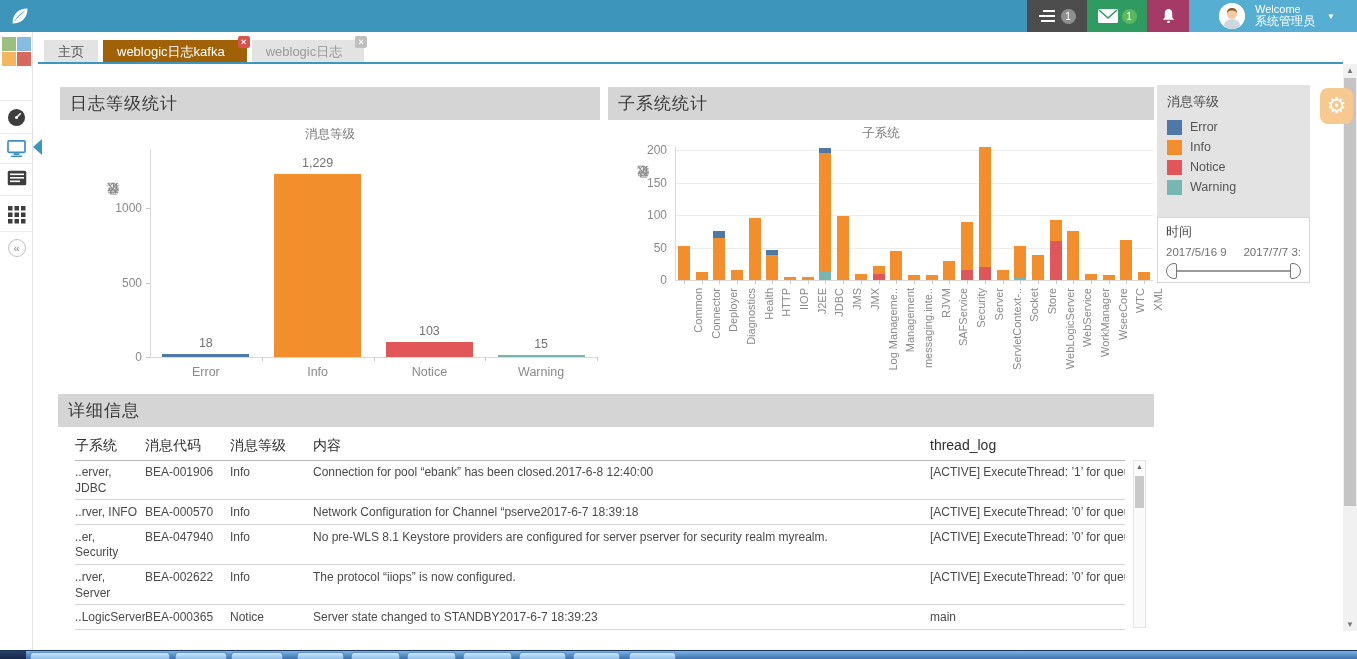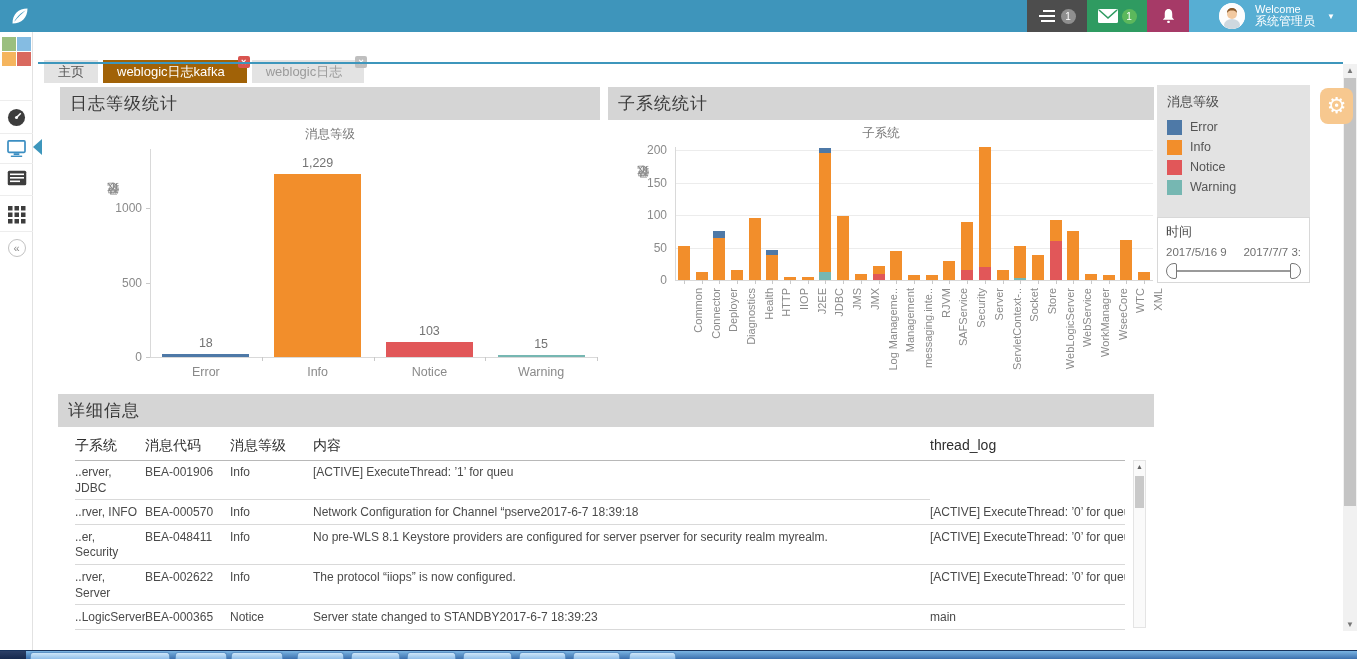--- a/index.html
+++ b/index.html
@@ -26,21 +26,21 @@
 
   
   #sidebar { position:absolute; left:0; top:32px; width:33px; height:618px; background:#fff; border-right:1px solid #e2e2e2; }
   .side-sep { position:absolute; left:0; width:33px; height:1px; background:#ededed; }
   #logo-grid { position:absolute; left:2px; top:5px; width:29px; height:29px; display:grid; grid-template-columns:14px 14px; grid-template-rows:14px 14px; gap:1px; }
   #logo-grid i { display:block; }
   .side-icon { position:absolute; left:0; width:33px; text-align:center; }
   #active-marker { position:absolute; left:33px; top:139px; width:0; height:0; border-top:8px solid transparent; border-bottom:8px solid transparent; border-right:9px solid #3d96bc; }
 
   
-  #tab-strip { position:absolute; left:44px; top:40px; height:23px; display:flex; gap:5px;margin-top:20px; }
+  #tab-strip { position:absolute; left:44px; top:40px; height:23px; display:flex; gap:5px; }
   .tab { position:relative; height:23px; line-height:23px; padding:0 14px; font-size:13px; background:#e3e3e3; color:#555; cursor:default; white-space:nowrap; }
   .tab.closable { padding-right:22px; }
   .tab.active { background:#a16207; color:#fff; }
   .tab.inactive2 { color:#9a9a9a; }
   .tab .close { position:absolute; right:-3px; top:-4px; width:12px; height:12px; border-radius:2px; background:#bfbfbf; color:#fff; font-size:9px; line-height:12px; text-align:center; font-weight:bold; }
   .tab.active .close { background:#d9544f; }
   #tab-underline { position:absolute; left:38px; top:62px; width:1305px; height:2px; background:#3d96bc; }
 
   
   .panel-title { height:33px; line-height:33px; background:#d5d5d5; color:#3a3a3a; font-size:17px; padding-left:10px; letter-spacing:1px; }
@@ -406,32 +406,33 @@
       <div class="hc">消息代码</div>
       <div class="hc">消息等级</div>
       <div class="hc">内容</div>
       <div class="hc">thread_log</div>
     </div>
   <div id="tbl-rows">
       <div class="trow">
         <div class="c wrap">..erver, JDBC</div>
         <div class="c">BEA-001906</div>
         <div class="c">Info</div>
+        <div class="c">Connection for pool “ebank” has been closed.2017-6-8 12:40:00</div>
         <div class="c">[ACTIVE] ExecuteThread: ’1’ for queu</div>
       </div>
       <div class="trow">
         <div class="c wrap">..rver, INFO</div>
         <div class="c">BEA-000570</div>
         <div class="c">Info</div>
         <div class="c">Network Configuration for Channel “pserve2017-6-7 18:39:18</div>
         <div class="c">[ACTIVE] ExecuteThread: ’0’ for queu</div>
       </div>
       <div class="trow">
         <div class="c wrap">..er, Security</div>
-        <div class="c">BEA-048411</div>
+        <div class="c">BEA-047940</div>
         <div class="c">Info</div>
         <div class="c">No pre-WLS 8.1 Keystore providers are configured for server pserver for security realm myrealm.</div>
         <div class="c">[ACTIVE] ExecuteThread: ’0’ for queu</div>
       </div>
       <div class="trow">
         <div class="c wrap">..rver, Server</div>
         <div class="c">BEA-002622</div>
         <div class="c">Info</div>
         <div class="c">The protocol “iiops” is now configured.</div>
         <div class="c">[ACTIVE] ExecuteThread: ’0’ for queu</div>

